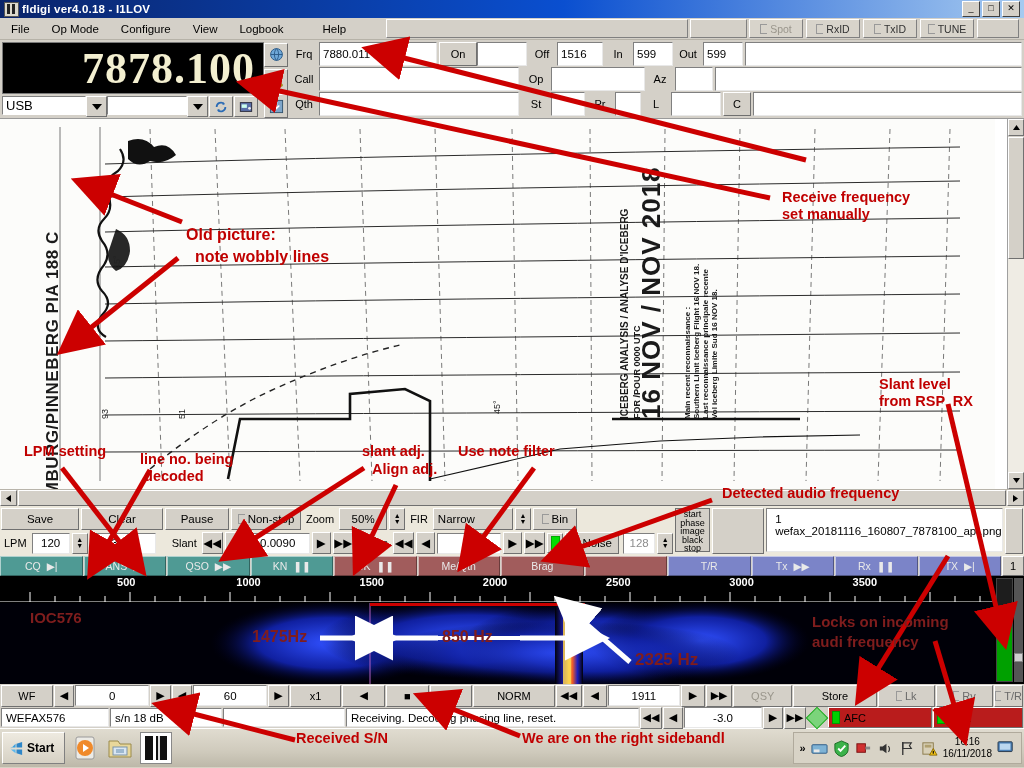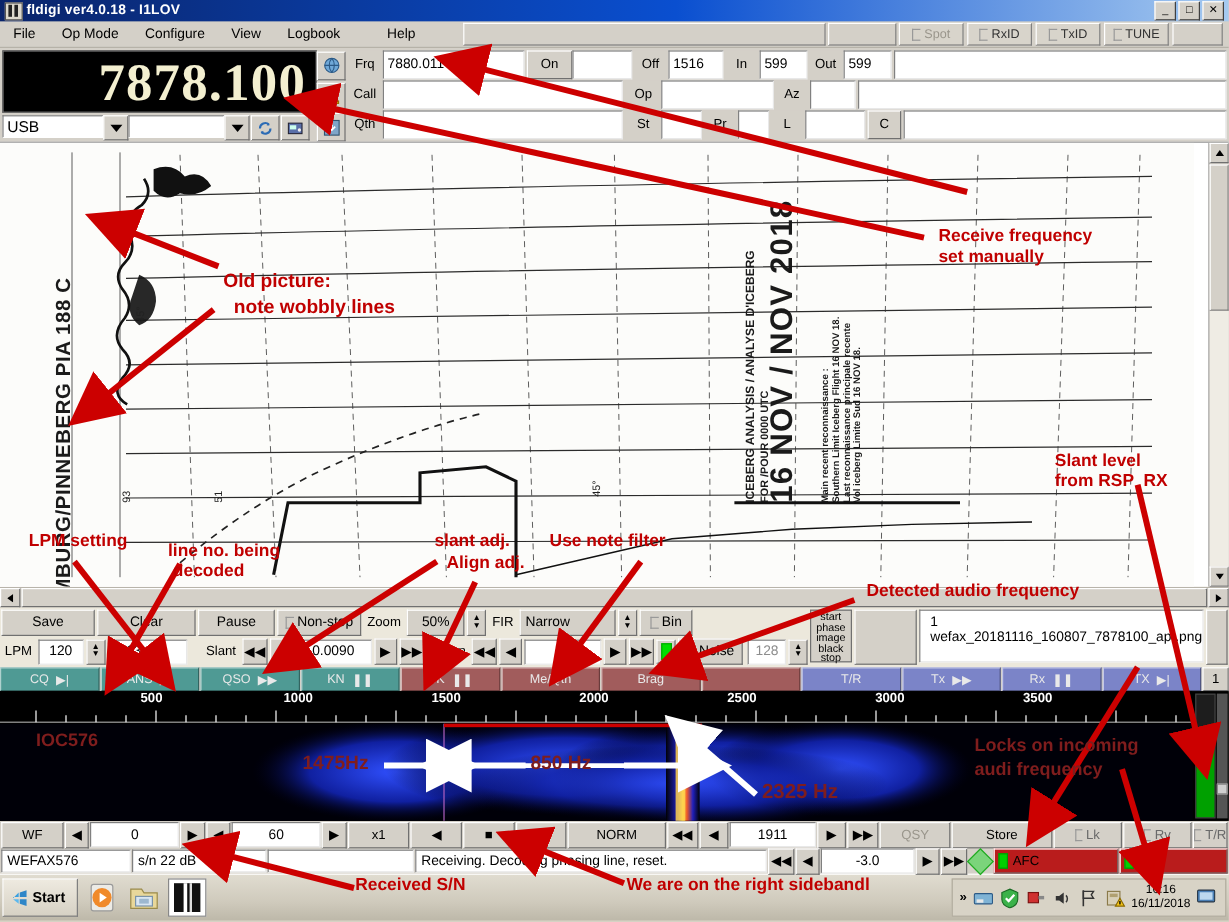--- a/index.html
+++ b/index.html
@@ -621,21 +621,21 @@
       <span style="color:#6a6a6a">Rv</span>
     </div>
     <div class="bbtn" style="flex:1">
       <span class="cb" style="width:5px;height:8px;border:1px solid #999;border-right:none;margin-right:3px"></span>
       <span style="color:#6a6a6a">T/R</span>
     </div>
   </div>
 
   <div class="statusrow">
     <div class="sfield" style="width:108px">WEFAX576</div>
-    <div class="sfield" style="width:112px">s/n  22 dB</div>
+    <div class="sfield" style="width:112px">s/n  18 dB</div>
     <div class="sfield" style="width:122px"></div>
     <div class="sfield" style="flex:1">Receiving. Decoding phasing line, reset.</div>
     <div class="bbtn" style="width:20px">◀◀</div>
     <div class="bbtn" style="width:18px">◀</div>
     <div class="bfield" style="width:76px">-3.0</div>
     <div class="bbtn" style="width:18px">▶</div>
     <div class="bbtn" style="width:20px">▶▶</div>
     <div class="diamond"></div>
     <div class="tog" style="width:92px">
       <i></i>

